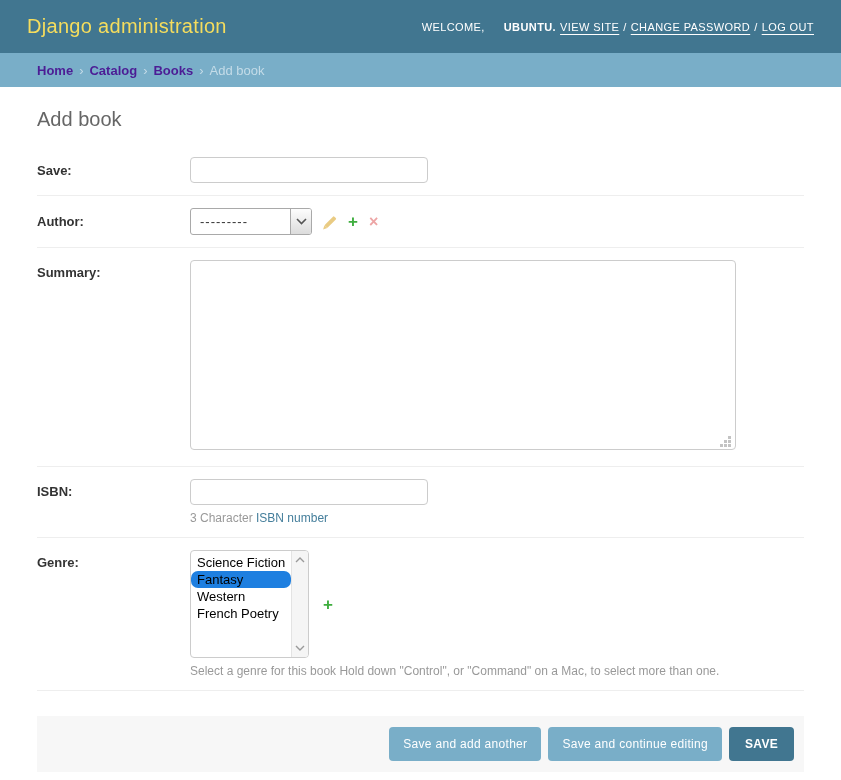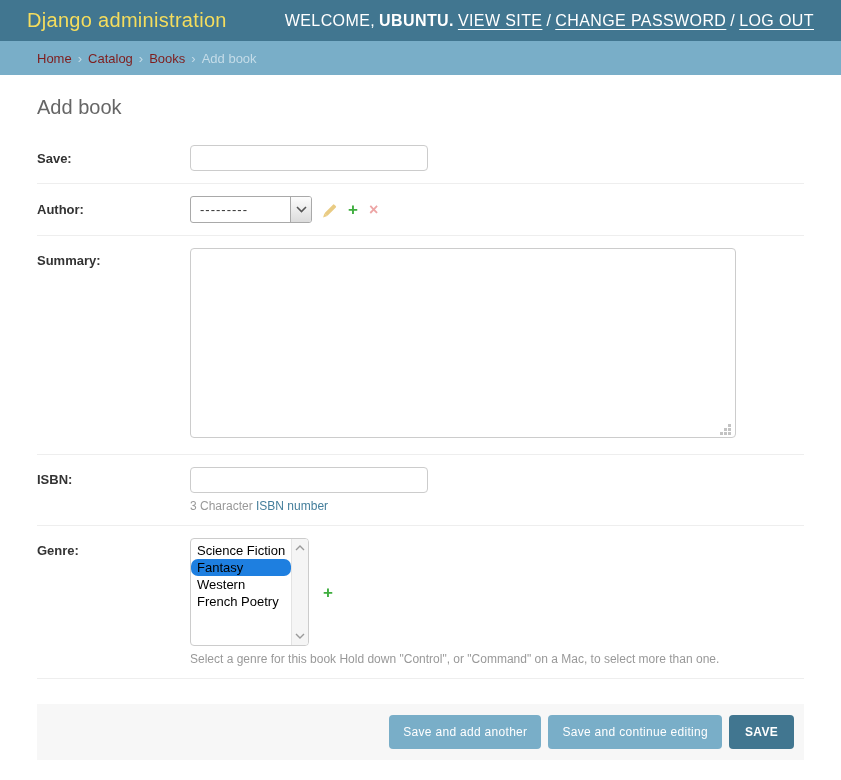--- a/index.html
+++ b/index.html
@@ -1,30 +1,30 @@
 <!DOCTYPE html>
 <html><head>
 <meta charset="utf-8">
 <style>
   * { margin:0; padding:0; box-sizing:border-box; }
   html,body { width:841px; height:780px; background:#fff; overflow:hidden;
               font-family:"Liberation Sans", sans-serif; }
 
   
-  .header { height:41px; background:#417690; display:flex; align-items:center;
+  .header { height:53px; background:#417690; display:flex; align-items:center;
             justify-content:space-between; padding:0 27px; }
   .site-title { color:#f5dd5d; font-size:20px; font-weight:400; letter-spacing:.3px; cursor:pointer; }
-  .user-tools { color:#fff; font-size:16px; letter-spacing:.4px; display:flex; align-items:center; gap:4px; }
-  .user-tools .bold { font-weight:700; }
+  .user-tools { color:#fff; font-size:11px; letter-spacing:.4px; display:flex; align-items:center; gap:4px; }
+  .user-tools .bold { font-weight:700;margin-left:15px; }
   .tool-link { color:#fff; text-decoration:underline; text-underline-offset:3px; cursor:pointer; }
 
   
   .breadcrumbs { height:34px; background:#79aec8; display:flex; align-items:center;
                  padding:0 37px; font-size:13px; color:#c4dce8; gap:6px; }
-  .crumb-link { color:#7f1d1d; font-weight:400; cursor:pointer; }
+  .crumb-link { color:#4c1d95; font-weight:700; cursor:pointer; }
   .crumb-sep { color:#c4dce8; }
   .crumb-current { color:#c4dce8; }
 
   
   .content { padding:0 37px 0 37px; }
   .page-title { margin-top:21px; font-size:20px; font-weight:400; color:#666; }
 
   form { margin-top:14px; }
   .form-row { display:flex; align-items:center; padding:12px 0; border-bottom:1px solid #eee; }
   .form-row.top { align-items:flex-start; }

